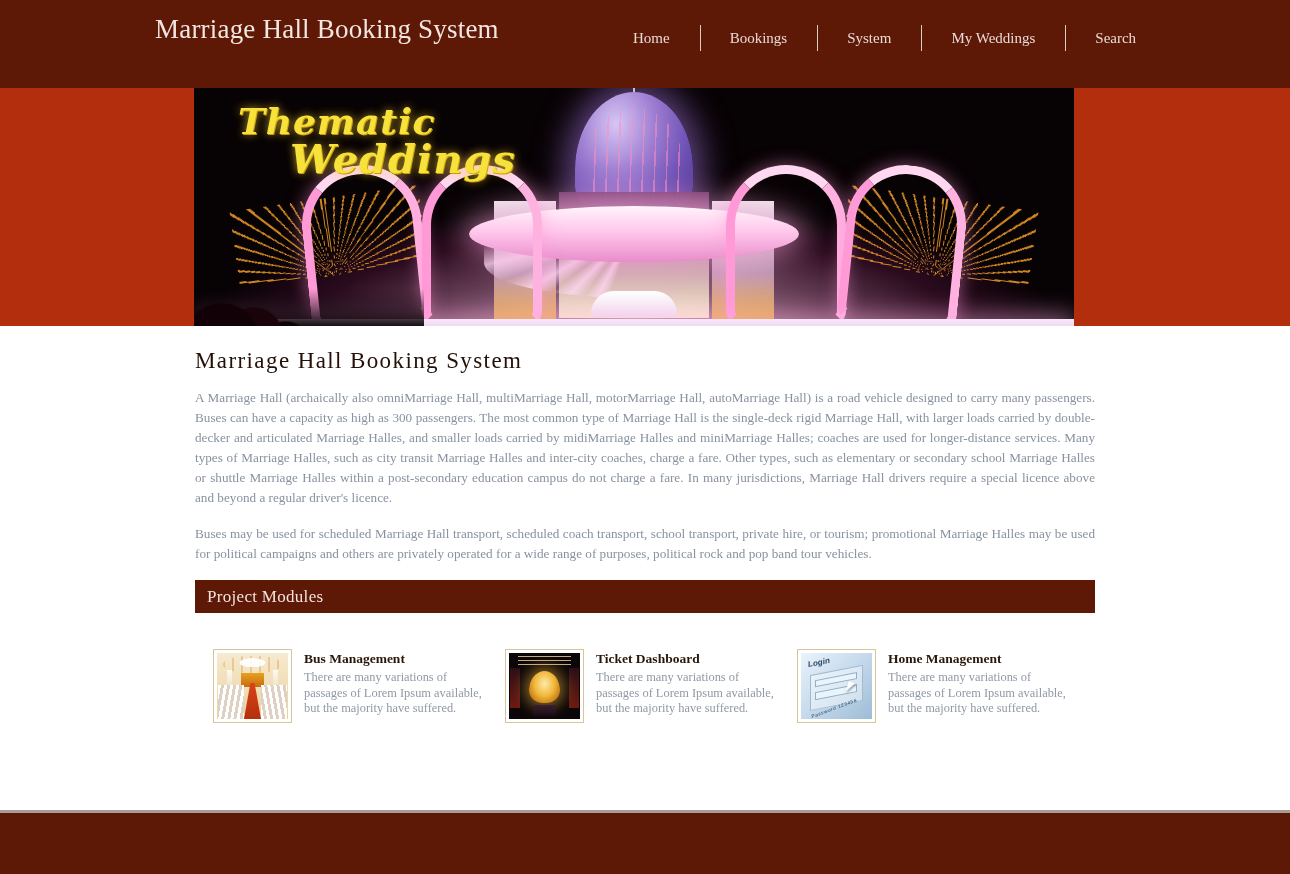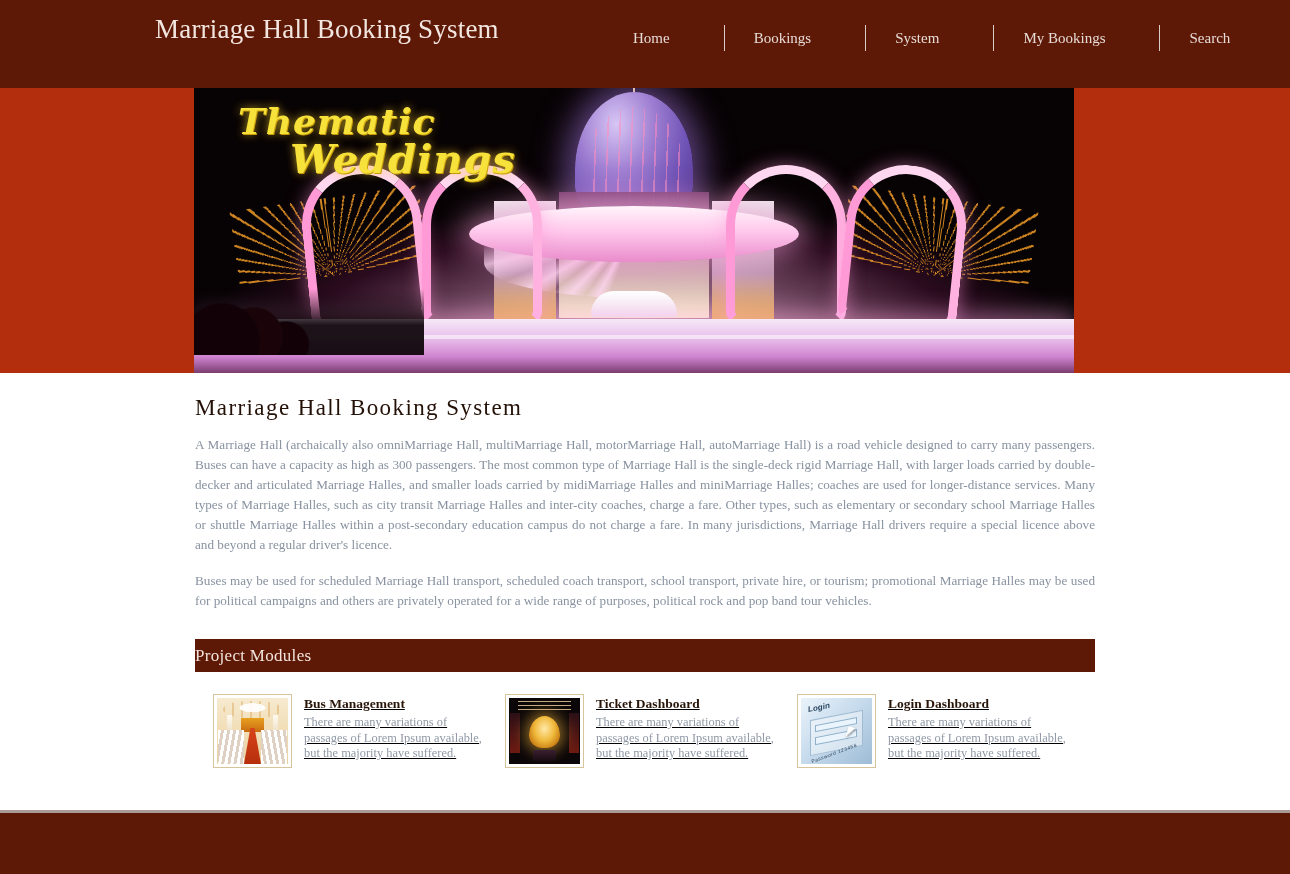--- a/index.html
+++ b/index.html
@@ -27,42 +27,41 @@
     font-size:27px;
     line-height:34px;
     font-family:"Liberation Serif", serif;
     letter-spacing:.2px;
   }
   .main-nav{
     display:flex;
     align-items:center;
     margin-top:30px;
     margin-left:18px;
-    gap:24px;
   }
   .nav-item{
     color:#e7dbd6;
     font-size:15px;
     padding:0 30px;
     text-decoration:none;
     white-space:nowrap;
     cursor:pointer;
     position:relative;
   }
   .nav-item + .nav-item::before{
     content:"";
     position:absolute;
     left:0; top:-5px;
     width:1px; height:26px;
     background:#d9cbc5;
   }
 
   
   .hero-band{
-    height:285px;
+    height:238px;
     background:#b32e0c;
     position:relative;
     overflow:hidden;
   }
   .hero-image{
     position:absolute;
     left:194px; top:0;
     width:880px; height:285px;
     background:#070204;
     overflow:hidden;
@@ -232,39 +231,39 @@
   }
   .body-para{
     margin:0 0 16px 0;
     color:#8892a0;
     font-size:13.2px;
     line-height:20px;
     text-align:justify;
     font-family:"Liberation Serif", serif;
   }
   .section-bar{
-    margin-top:28px;
+    margin-top:16px;
     background:#5e1806;
     height:33px;
     display:flex;
     align-items:center;
+    padding-left:12px;
     text-align:center;
   }
   .section-bar-title{
     color:#f1e4de;
     font-size:17px;
     font-weight:400;
     letter-spacing:.3px;
   }
 
   
   .modules{
     display:flex;
-    padding:22px 0 0 0;
-    text-decoration:underline;
+    padding:36px 0 0 0;
   }
   .module-card{
     width:292px;
     display:flex;
     align-items:flex-start;
     padding-left:18px;
   }
   .module-thumb{
     width:79px; height:74px;
     flex:0 0 79px;
@@ -420,21 +419,21 @@
 </style>
 </head>
 <body>
 
 <div class="site-header">
   <div class="brand">Marriage Hall Booking System</div>
   <nav class="main-nav">
     <a class="nav-item">Home</a>
     <a class="nav-item">Bookings</a>
     <a class="nav-item">System</a>
-    <a class="nav-item">My Bookings</a>
+    <a class="nav-item">My Weddings</a>
     <a class="nav-item">Search</a>
   </nav>
 </div>
 
 <div class="hero-band">
   <div class="hero-image">
     <div class="hero-bg-glow"></div>
     <div class="hero-flourish left"></div>
     <div class="hero-flourish right"></div>
     <div class="hero-spire"></div>
@@ -509,21 +508,21 @@
           <div class="lbl">Login</div>
           <div class="form">
             <div class="fld f1"></div>
             <div class="fld f2"></div>
           </div>
           <div class="submit">Password 123456</div>
           <div class="cursor"></div>
         </div>
       </div>
       <div class="module-text">
-        <p class="module-title">Login Dashboard</p>
+        <p class="module-title">Home Management</p>
         <p class="module-desc">There are many variations of passages of Lorem Ipsum available, but the majority have suffered.</p>
       </div>
     </div>
 
   </div>
 </div>
 
 <div class="footer-divider"></div>
 <div class="site-footer">
   <span></span>

